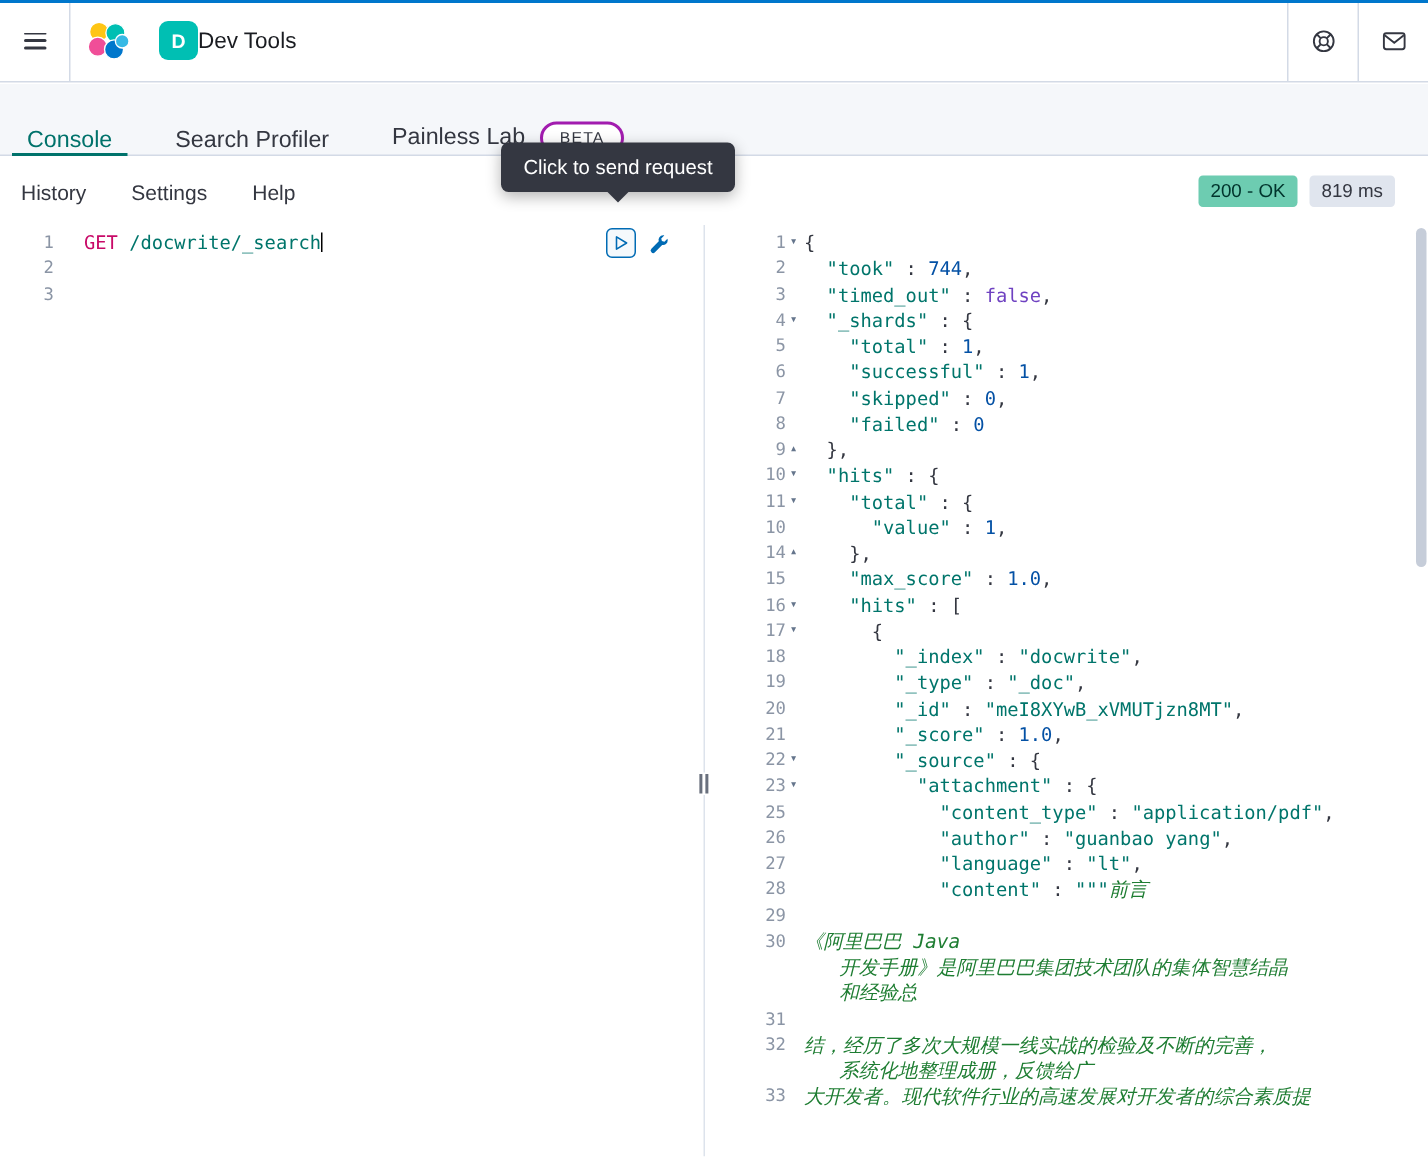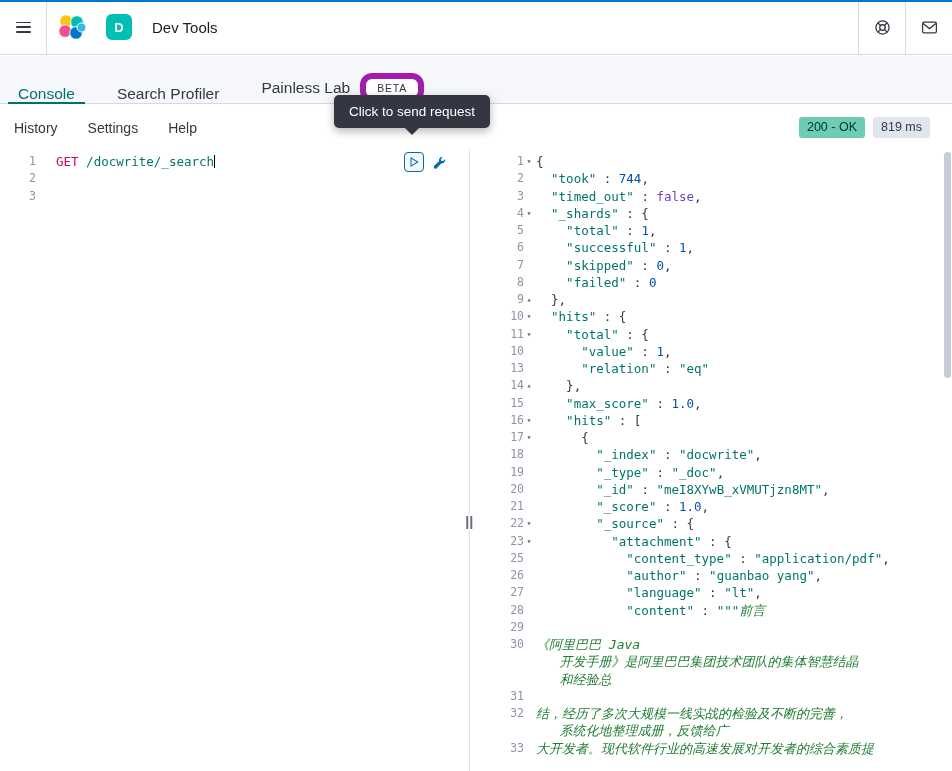--- a/index.html
+++ b/index.html
@@ -13,32 +13,32 @@
   .topbar{position:absolute;top:0;left:0;right:0;height:55px;background:#fff;
           border-bottom:1px solid #d3dae6;display:flex;align-items:center;box-sizing:border-box}
   .hbtn{background:none;border:none;height:100%;display:flex;align-items:center;justify-content:center;cursor:pointer;padding:0}
   .menu-btn{width:47px;border-right:1px solid #d3dae6}
   .burger{display:block;width:15px;height:11px;position:relative}
   .burger:before,.burger:after,.burger i{content:"";position:absolute;left:0;right:0;height:1.8px;background:#343741;border-radius:1px}
   .burger:before{top:0}.burger i{top:4.6px;display:block}.burger:after{bottom:0}
   .logo-btn{width:48px}
   .space-avatar{margin-left:11px;width:26px;height:26px;border-radius:6px;border:none;background:#00bfb3;
           color:#fff;font-weight:bold;font-size:13px;display:flex;align-items:center;justify-content:center;cursor:pointer}
-  .app-title{margin-left:20px;font-size:15px;color:#1a1c21}
+  .app-title{font-size:15px;color:#1a1c21}
   .hdr-right{margin-left:auto;display:flex;height:100%}
   .icon-btn{width:47px;border-left:1px solid #d3dae6}
 
   
   .tabbar{position:absolute;top:56px;left:0;right:0;height:48px;background:#f5f7fa;
           border-bottom:1px solid #d3dae6;display:flex;align-items:flex-end;padding-left:8px;box-sizing:border-box}
   .tab{display:flex;align-items:center;padding:0 10px;margin-right:22px;font-size:15.5px;color:#343741;cursor:pointer;position:relative}
   .tab.active{color:#00726b}
   .tab.active:after{content:"";position:absolute;left:0;right:0;bottom:-1px;height:2px;background:#00726b}
   .beta{margin-left:10px;font-size:10.5px;letter-spacing:.8px;color:#343741;background:#fff;
-        border:6px solid #a21caf;border-radius:12px;padding:3px 11px;box-shadow:0 1px 2px rgba(0,0,0,.06)}
+        border:2px solid #a21caf;border-radius:12px;padding:3px 11px;box-shadow:0 1px 2px rgba(0,0,0,.06)}
 
   
   .console-toolbar{position:absolute;top:105px;left:0;right:0;height:45px;display:flex;align-items:center;background:#fff}
   .menu-item{margin-left:14px;font-size:14px;color:#343741;cursor:pointer}
   .menu-item + .menu-item{margin-left:30px}
   .status-badges{margin-left:auto;margin-right:22px;display:flex;gap:8px;align-items:center}
   .badge{font-size:12.5px;line-height:1;padding:4px 8px;border-radius:3px;white-space:nowrap}
   .badge.ok{background:#6dccb1;color:#00342c}
   .badge.ms{background:#e0e5ee;color:#343741}
 
@@ -242,25 +242,20 @@
           <span class="gut">11</span>
           <span class="fold">▾</span>
           <span class="code"><span class="t-p">    </span><span class="t-k">"total"</span><span class="t-p"> : {</span></span>
         </div>
         <div class="crow">
           <span class="gut">10</span>
           <span class="fold"></span>
           <span class="code"><span class="t-p">      </span><span class="t-k">"value"</span><span class="t-p"> : </span><span class="t-n">1</span><span class="t-p">,</span></span>
         </div>
         <div class="crow">
-          <span class="gut">13</span>
-          <span class="fold"></span>
-          <span class="code"><span class="t-p">      </span><span class="t-k">"relation"</span><span class="t-p"> : </span><span class="t-s">"eq"</span></span>
-        </div>
-        <div class="crow">
           <span class="gut">14</span>
           <span class="fold">▴</span>
           <span class="code"><span class="t-p">    },</span></span>
         </div>
         <div class="crow">
           <span class="gut">15</span>
           <span class="fold"></span>
           <span class="code"><span class="t-p">    </span><span class="t-k">"max_score"</span><span class="t-p"> : </span><span class="t-n">1.0</span><span class="t-p">,</span></span>
         </div>
         <div class="crow">

